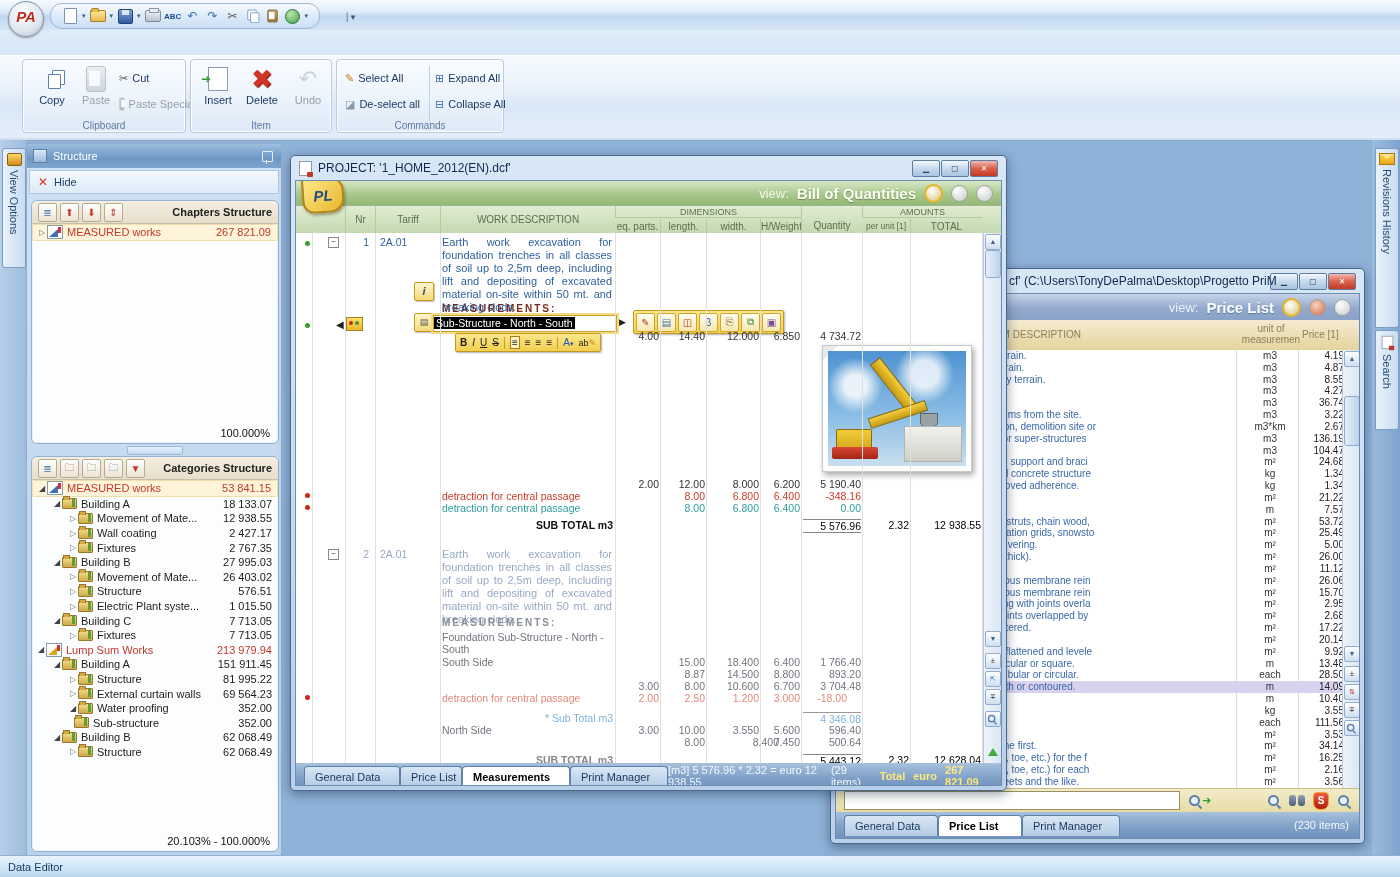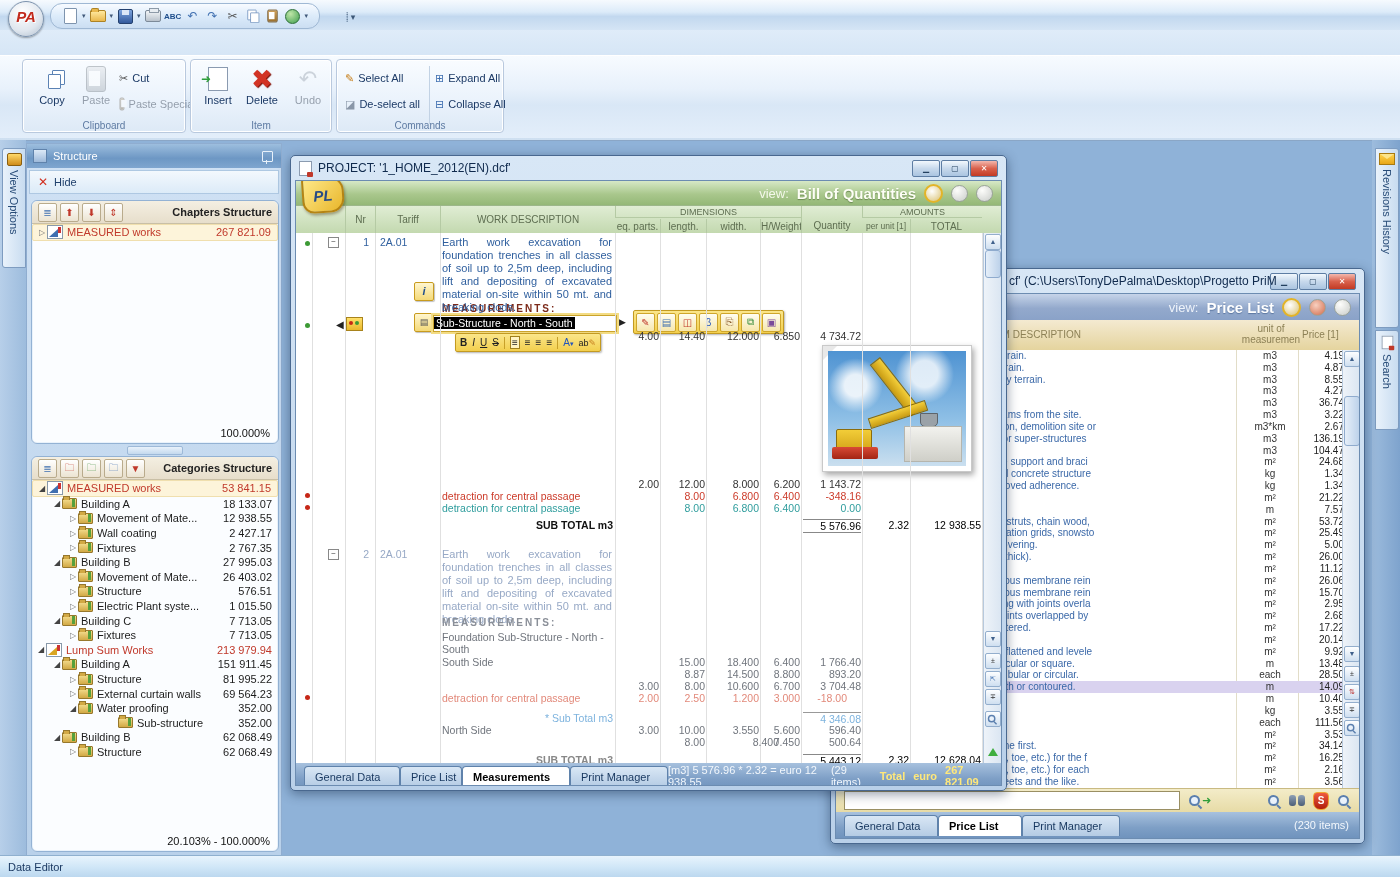--- a/index.html
+++ b/index.html
@@ -477,21 +477,21 @@
             <span class="fold"></span>
             <span>External curtain walls</span>
             <span class="val">69 564.23</span>
           </div>
           <div class="trow" style="padding-left: 36px;">
             <span class="arr" style="color: rgb(68, 68, 68);">◢</span>
             <span class="fold"></span>
             <span>Water proofing</span>
             <span class="val">352.00</span>
           </div>
-          <div class="trow" style="padding-left: 76px; text-align: right;">
+          <div class="trow" style="padding-left: 32px; text-align: right;">
             <span class="arr"></span>
             <span class="fold"></span>
             <span>Sub-structure</span>
             <span class="val">352.00</span>
           </div>
           <div class="trow" style="padding-left: 20px;">
             <span class="arr" style="color: rgb(68, 68, 68);">◢</span>
             <span class="fold"></span>
             <span>Building B</span>
             <span class="val">62 068.49</span>
@@ -853,21 +853,21 @@
             <span class="mnum" style="left: 366px; width: 43px;">14.40</span>
             <span class="mnum" style="left: 412px; width: 51px;">12.000</span>
             <span class="mnum" style="left: 466px; width: 38px;">6.850</span>
             <span class="mnum" style="left: 507px; width: 58px;">4 734.72</span>
           </div>
           <div class="bline c-dark" style="top: 245px;">
             <span class="mnum" style="left: 321px; width: 42px;">2.00</span>
             <span class="mnum" style="left: 366px; width: 43px;">12.00</span>
             <span class="mnum" style="left: 412px; width: 51px;">8.000</span>
             <span class="mnum" style="left: 466px; width: 38px;">6.200</span>
-            <span class="mnum" style="left: 507px; width: 58px;">1 143.72</span>
+            <span class="mnum" style="left: 507px; width: 58px;">5 190.40</span>
           </div>
           <div class="bline c-red" style="top: 257px;">
             <span class="mlabel">detraction for central passage</span>
             <span class="mnum" style="left: 366px; width: 43px;">8.00</span>
             <span class="mnum" style="left: 412px; width: 51px;">6.800</span>
             <span class="mnum" style="left: 466px; width: 38px;">6.400</span>
             <span class="mnum" style="left: 507px; width: 58px;">-348.16</span>
           </div>
           <div class="bline c-teal" style="top: 269px;">
             <span class="mlabel">detraction for central passage</span>

